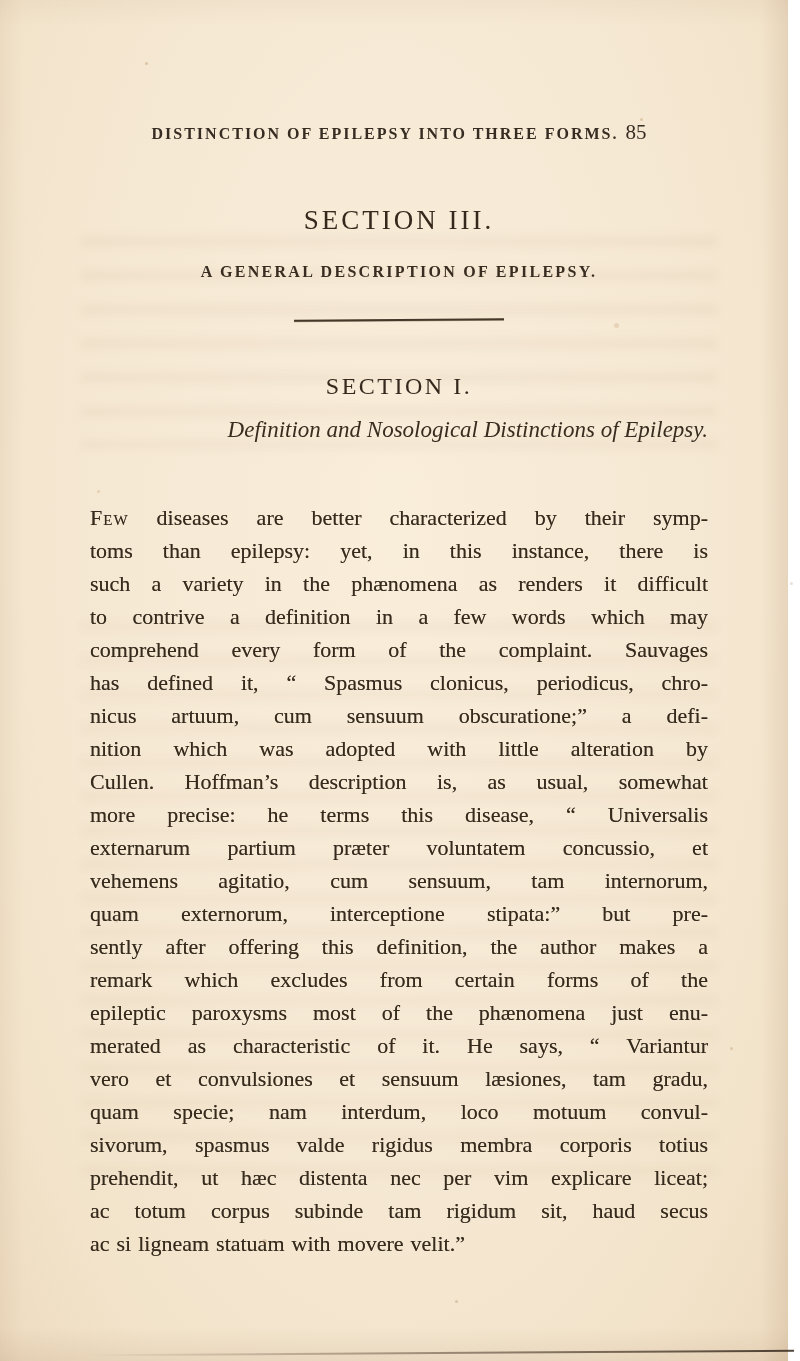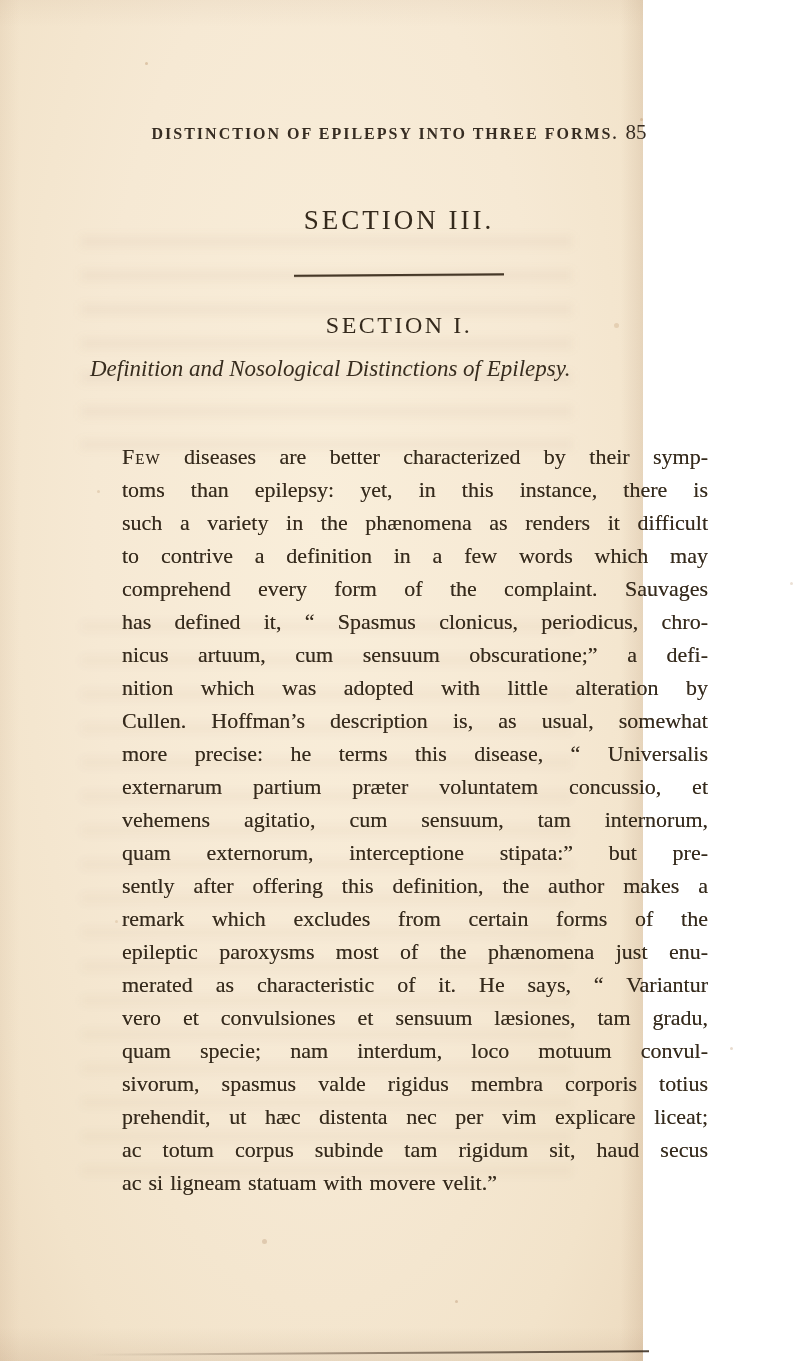--- a/index.html
+++ b/index.html
@@ -6,21 +6,21 @@
 
   html, body {
     width: 800px;
     height: 1361px;
     overflow: hidden;
     font-family: "Liberation Serif", "DejaVu Serif", serif;
   }
 
   .page {
     position: relative;
-    width: 643px;
+    width: 788px;
     height: 1361px;
     background:
       linear-gradient(to right, rgba(150,105,70,0.07) 0%, rgba(150,105,70,0) 3%),
       linear-gradient(to right, rgba(150,105,70,0) 96.5%, rgba(140,95,60,0.12) 100%),
       linear-gradient(to bottom, rgba(150,105,70,0.06) 0%, rgba(150,105,70,0) 2%),
       linear-gradient(to bottom, rgba(150,105,70,0) 97.5%, rgba(140,95,60,0.10) 100%),
       radial-gradient(ellipse at 50% 38%, #f9eeda 0%, #f6e9d4 50%, #f2e3ca 82%, #eddbc0 100%);
     color: #3a2d1e;
   }
 
@@ -85,51 +85,50 @@
   .rule {
     margin: 38px auto 0 auto;
     width: 210px;
     height: 2px;
     background: #463828;
     transform: rotate(-0.4deg);
     box-shadow: 0 0.5px 0 rgba(70,56,40,0.4);
   }
 
   .section-title {
-    margin-top: 36px;
+    margin-top: 52px;
     text-align: center;
     font-size: 24px;
     font-weight: normal;
     letter-spacing: 2.5px;
     color: #34291c;
     white-space: nowrap;
   }
 
   .section-subtitle {
     margin-top: 17px;
-    text-align: left;
+    text-align: right;
     font-size: 23px;
     font-style: italic;
     color: #382d1f;
     white-space: nowrap;
   }
 
   .body-text {
     margin-top: 25px;
     font-size: 22px;
     line-height: 33px;
     word-spacing: 1.5px;
     color: #352a1c;
     text-shadow: 0 0 0.5px rgba(53,42,28,0.55);
   }
   .body-text .line {
     text-align: justify;
     text-align-last: justify;
     white-space: pre-line;
-    margin-left: 32px;
   }
   .body-text .line.last {
     text-align-last: left;
   }
   .lead {
     font-variant: small-caps;
     letter-spacing: 1px;
   }
 
   
@@ -177,20 +176,21 @@
   <div class="bleed bleed-lower"></div>
 
   <div class="content">
 
     <div class="running-header">
       <span>DISTINCTION OF EPILEPSY INTO THREE FORMS.</span><span class="pagenum">85</span>
     </div>
 
     <h1 class="chapter-title">SECTION III.</h1>
 
+    <h2 class="chapter-subtitle">A GENERAL DESCRIPTION OF EPILEPSY.</h2>
 
     <div class="rule"></div>
 
     <h3 class="section-title">SECTION I.</h3>
 
     <div class="section-subtitle">Definition and Nosological Distinctions of Epilepsy.</div>
 
     <div class="body-text">
       <div class="line first">
         <span class="lead">Few</span><span> diseases are better characterized by their symp-</span>

